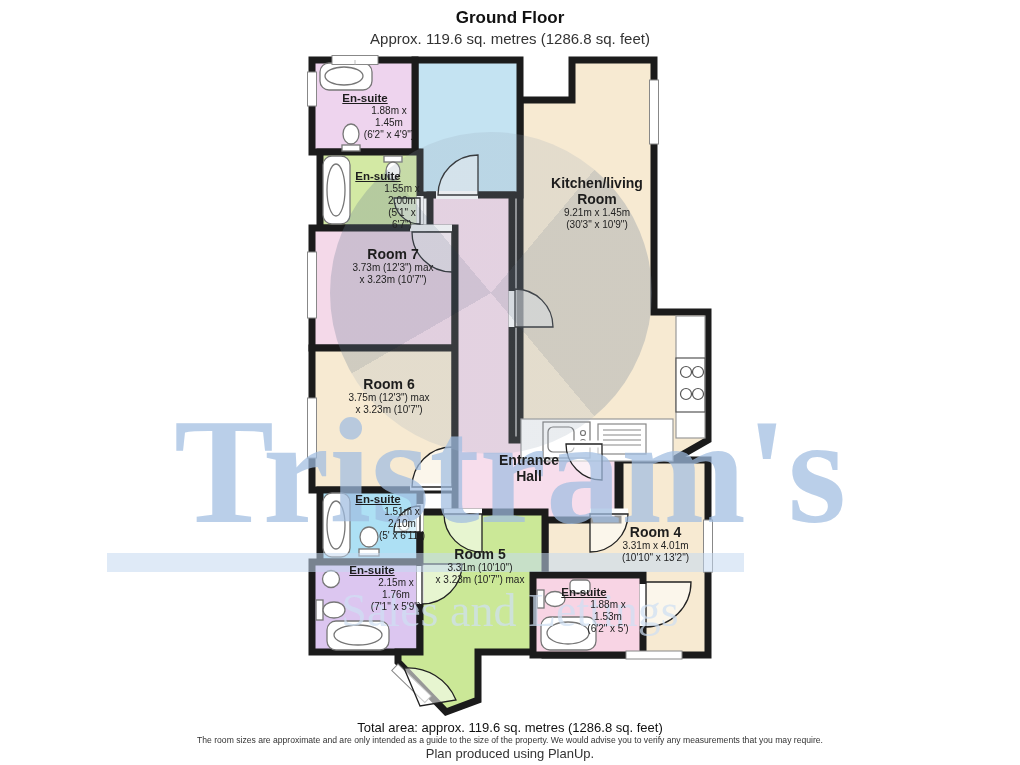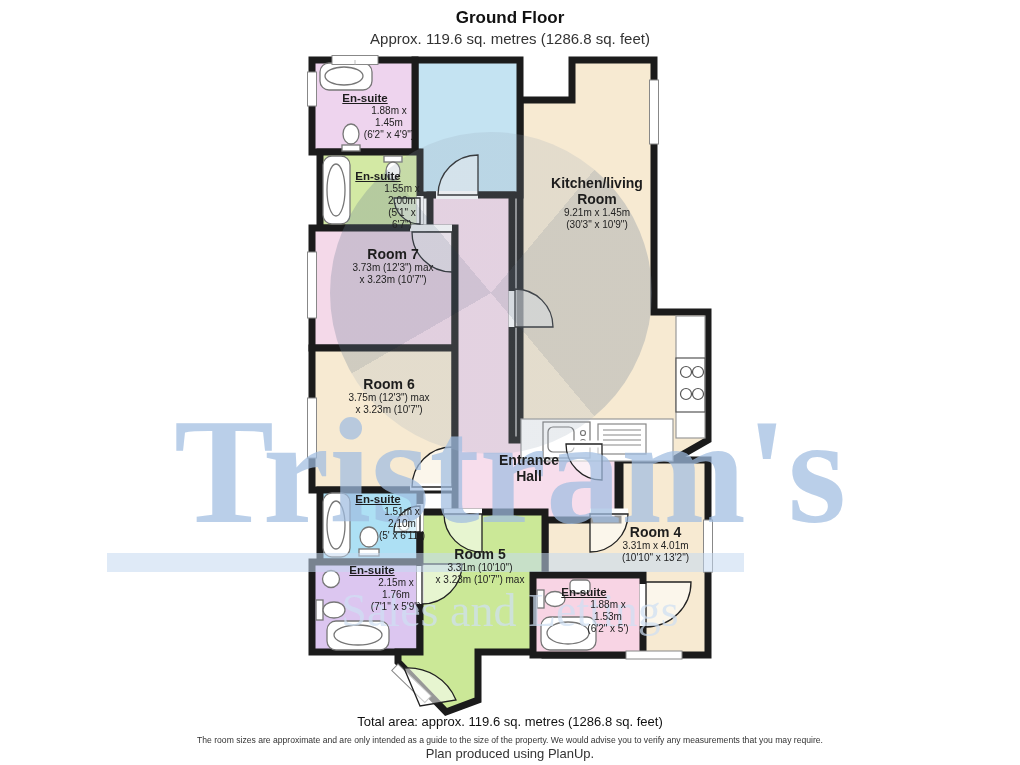--- a/index.html
+++ b/index.html
@@ -37,21 +37,21 @@
   }
   
   .room-label{position:absolute;z-index:3;text-align:center;color:#1d1d1d;}
   .rname{font-weight:bold;font-size:14px;line-height:1.15;}
   .rdim{font-size:10px;line-height:1.2;color:#222;}
   .sm .rname{font-size:11.5px;text-decoration:underline;}
   .sm .rdim{font-size:10px;margin-left:48px;}
   
   .plan-footer{position:absolute;left:0;bottom:4px;width:100%;text-align:center;z-index:4;}
   .total-area{font-size:13px;color:#111;}
-  .disclaimer{font-size:8.6px;color:#333;margin-top:6px;}
+  .disclaimer{font-size:8.6px;color:#333;}
   .produced{font-size:13px;color:#333;margin-top:1px;}
 </style>
 </head>
 <body>
 
 <div class="canvas">
 
   <div class="plan-header">
     <div class="plan-title">Ground Floor</div>
     <div class="plan-subtitle">Approx. 119.6 sq. metres (1286.8 sq. feet)</div>

